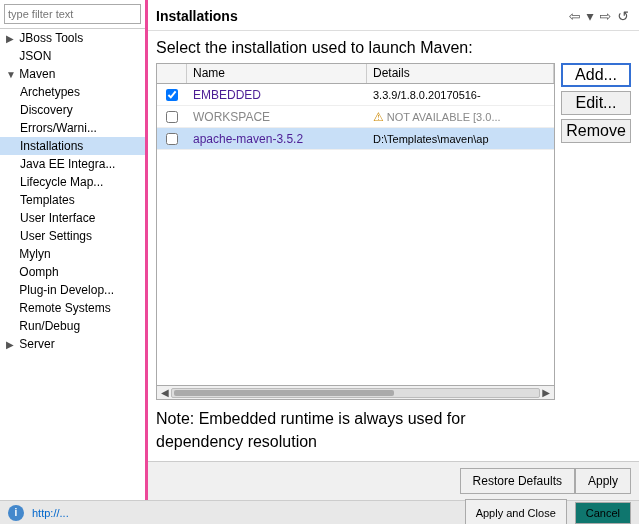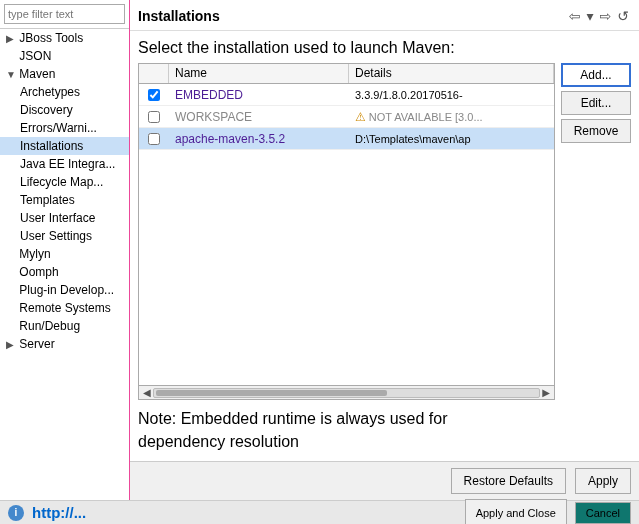--- a/index.html
+++ b/index.html
@@ -15,23 +15,23 @@
     }
 
     .main-container {
       display: flex;
       flex: 1;
       overflow: hidden;
     }
 
     
     .sidebar {
-      width: 130px;
+      width: 148px;
       background: #fff;
-      border-right: 1px solid #ec4899;
+      border-right: 3px solid #ec4899;
       display: flex;
       flex-direction: column;
       overflow: hidden;
       justify-content: flex-end;
     }
 
     .filter-box {
       padding: 4px 4px;
       border-bottom: 1px solid #ccc;
     }
@@ -265,21 +265,21 @@
       gap: 4px;
       width: 70px;
     }
 
     .action-btn {
       width: 70px;
       height: 24px;
       background: #f0f0f0;
       border: 1px solid #aaa;
       cursor: pointer;
-      font-size: 12px;
+      font-size: 16px;
       text-align: center;
       display: flex;
       align-items: center;
       justify-content: center;
     }
 
     .action-btn.primary {
       background: #fff;
       border: 2px solid #3470d4;
     }
@@ -291,21 +291,21 @@
       line-height: 1.4;
     }
 
     
     .bottom-bar {
       border-top: 1px solid #ccc;
       padding: 6px 8px;
       display: flex;
       justify-content: flex-end;
       align-items: center;
-      gap: 9px;
+      gap: 0;
       background: #f0f0f0;
     }
 
     .bottom-btn {
       height: 26px;
       padding: 0 12px;
       background: #f0f0f0;
       border: 1px solid #aaa;
       cursor: pointer;
       font-size: 12px;
@@ -332,23 +332,22 @@
       display: flex;
       align-items: center;
       justify-content: center;
       color: white;
       font-size: 10px;
       font-weight: bold;
     }
 
     .status-url {
       flex: 1;
-      font-size: 15px;
+      font-size: 11px;
       color: #0066cc;
-      font-weight: bold;
     }
 
     .apply-close-btn {
       height: 28px;
       padding: 0 10px;
       background: #f0f0f0;
       border: 1px solid #aaa;
       cursor: pointer;
       font-size: 11px;
     }

